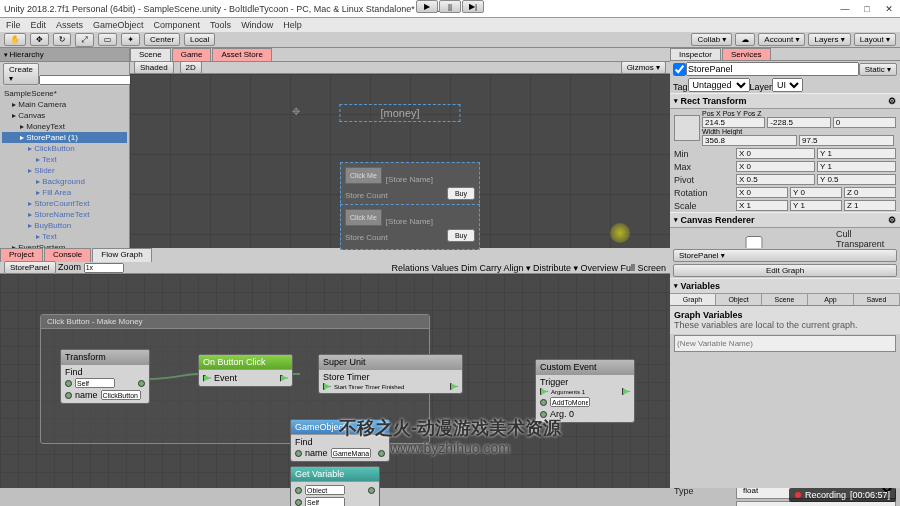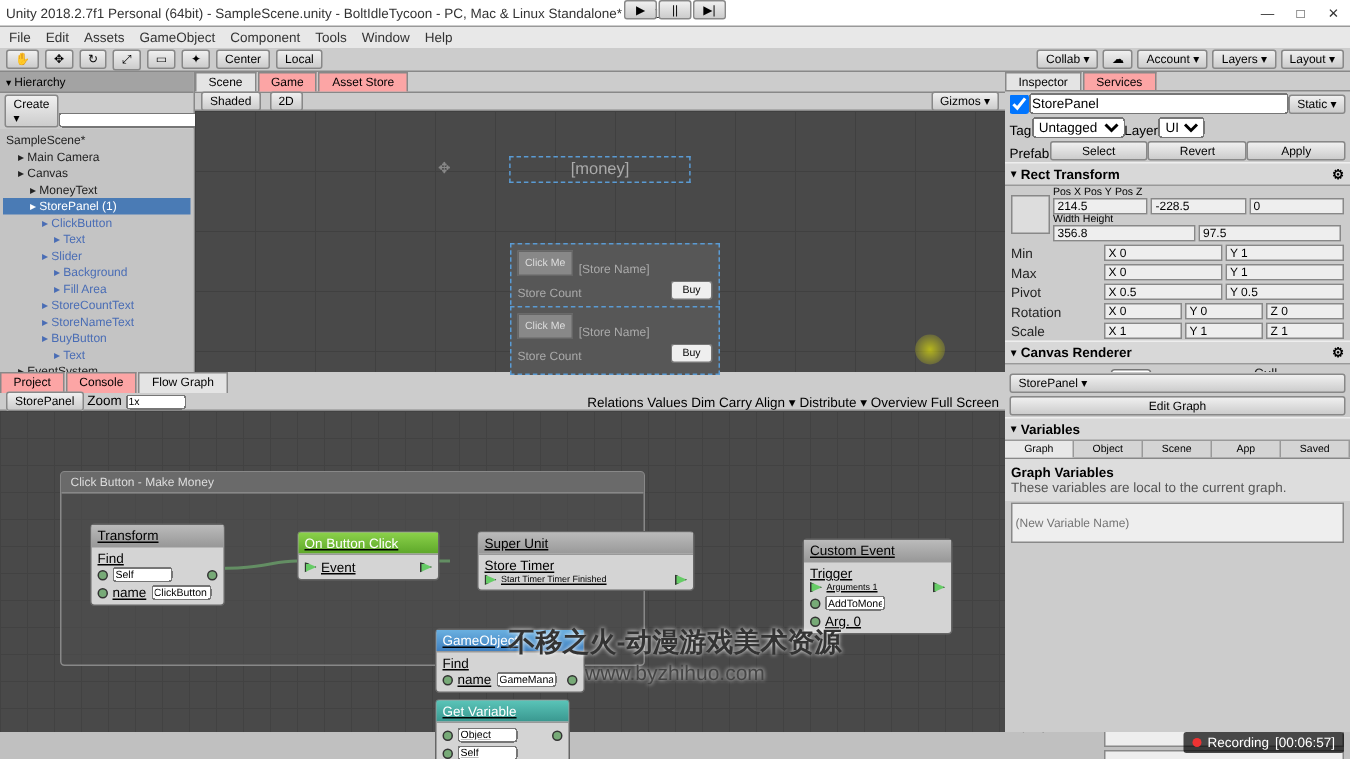--- a/index.html
+++ b/index.html
@@ -37,32 +37,32 @@
 .playbar .btn { width:22px; text-align:center; }
 .gizmo { position:absolute; top:32px; left:30%; color:#888; font-size:10px; }
 .cursor-hl { position:absolute; bottom:5px; right:40px; width:20px; height:20px; border-radius:50%; background:radial-gradient(rgba(255,255,0,0.6),rgba(255,255,0,0)); }
 .right { width:230px; background:#ccc; display:flex; flex-direction:column; font-size:8px; }
 .insp-row { display:flex; align-items:flex-end; padding:1px 3px; gap:0; }
 .insp-head { background:#d8d8d8; border-top:1px solid #eee; border-bottom:1px solid #999; font-weight:bold; padding:2px 4px; display:flex; align-items:center; }
 .insp-head::before { content:"▾"; margin-right:3px; font-size:7px; }
 .insp-head .gear { margin-left:auto; cursor:pointer; }
 .field { display:flex; align-items:center; padding:1px 4px; gap:2px; }
 .field label { width:60px; color:#222; }
-.field input, .field select { flex:1; font-size:8px; padding:0 2px; border:1px solid #888; background:#eee; height:27px; }
+.field input, .field select { flex:1; font-size:8px; padding:0 2px; border:1px solid #888; background:#eee; height:17px; }
 .xyz { display:flex; gap:2px; flex:1; }
 .xyz span { font-size:7px; }
 .xyz input { width:30px; font-size:8px; height:11px; }
 .bottom { height:240px; display:flex; }
 .flow-panel { flex:1; background:#5a5a5a; display:flex; flex-direction:column; }
 .flow-tabs { height:14px; background:#ccc; display:flex; gap:1px; }
 .flow-bar { height:12px; background:#ccc; display:flex; align-items:center; padding:0 4px; font-size:8px; justify-content:space-between; border-bottom:1px solid #888; }
 .flow-canvas { flex:1; background:#494949; position:relative; background-image:linear-gradient(#424242 1px,transparent 1px),linear-gradient(90deg,#424242 1px,transparent 1px); background-size:18px 18px; }
 .group-box { position:absolute; background:rgba(80,80,80,0.5); border:1px solid #888; border-radius:3px; }
 .group-box .hdr { background:#6a6a6a; color:#ddd; padding:2px 6px; font-size:8px; border-bottom:1px solid #888; }
-.node { position:absolute; background:#d4d4d4; border:1px solid #666; border-radius:3px; font-size:7px; min-width:80px;text-decoration:underline; }
+.node { position:absolute; background:#d4d4d4; border:1px solid #666; border-radius:3px; font-size:7px; min-width:80px; }
 .node .nhdr { padding:2px 4px; border-bottom:1px solid #999; display:flex; align-items:center; gap:3px; }
 .node .nbody { padding:2px 4px; }
 .node .nrow { display:flex; align-items:center; gap:3px; padding:1px 0; }
 .node.green .nhdr { background:linear-gradient(#8bd14a,#5ea82a); color:#fff; }
 .node.teal .nhdr { background:linear-gradient(#5ac4b8,#3a9890); color:#fff; }
 .node.blue .nhdr { background:linear-gradient(#6ab0e0,#4080c0); color:#fff; }
 .node.gray .nhdr { background:linear-gradient(#bbb,#999); }
 .port { width:7px; height:7px; border-radius:50%; background:#7a7; border:1px solid #333; display:inline-block; }
 .port.tri { border-radius:0; clip-path:polygon(0 0,100% 50%,0 100%); background:#6c6; width:8px; }
 .mini-inp { width:40px; font-size:7px; height:10px; }
@@ -198,26 +198,20 @@
         <input type="checkbox" checked="" style="">
         <input style="flex: 1 1 0%;" value="StorePanel">
         <span class="btn">Static ▾</span>
       </div>
     <div class="insp-row">
         <span>Tag</span>
         <select><option>Untagged</option></select>
         <span>Layer</span>
         <select><option>UI</option></select>
       </div>
-    <div class="insp-row">
-        <span>Prefab</span>
-        <span class="btn" style="flex:1;text-align:center">Select</span>
-        <span class="btn" style="flex:1;text-align:center">Revert</span>
-        <span class="btn" style="flex:1;text-align:center">Apply</span>
-      </div>
 
     <div class="insp-head">
         <span>Rect Transform</span>
         <span class="gear">⚙</span>
       </div>
     <div class="field">
         <div style="width:26px;height:26px;border:1px solid #888;background:#ddd"></div>
       <div style="flex:1">
         <div class="xyz">
             <span>Pos X</span>

